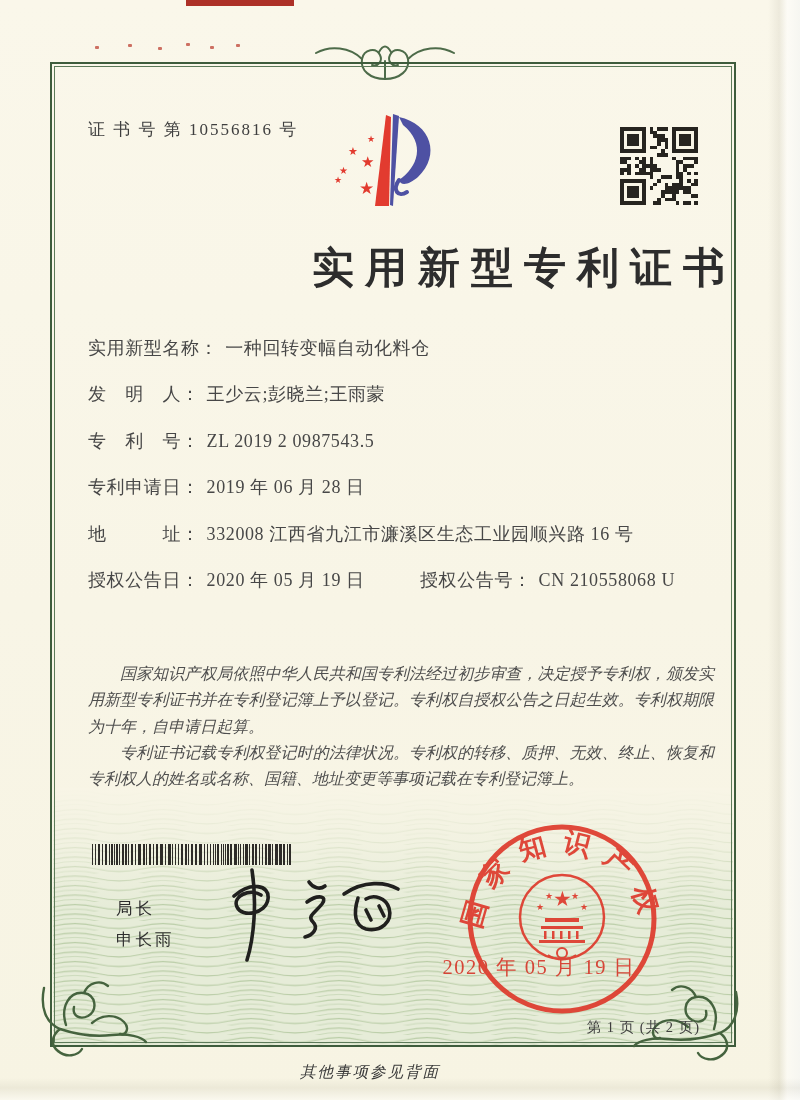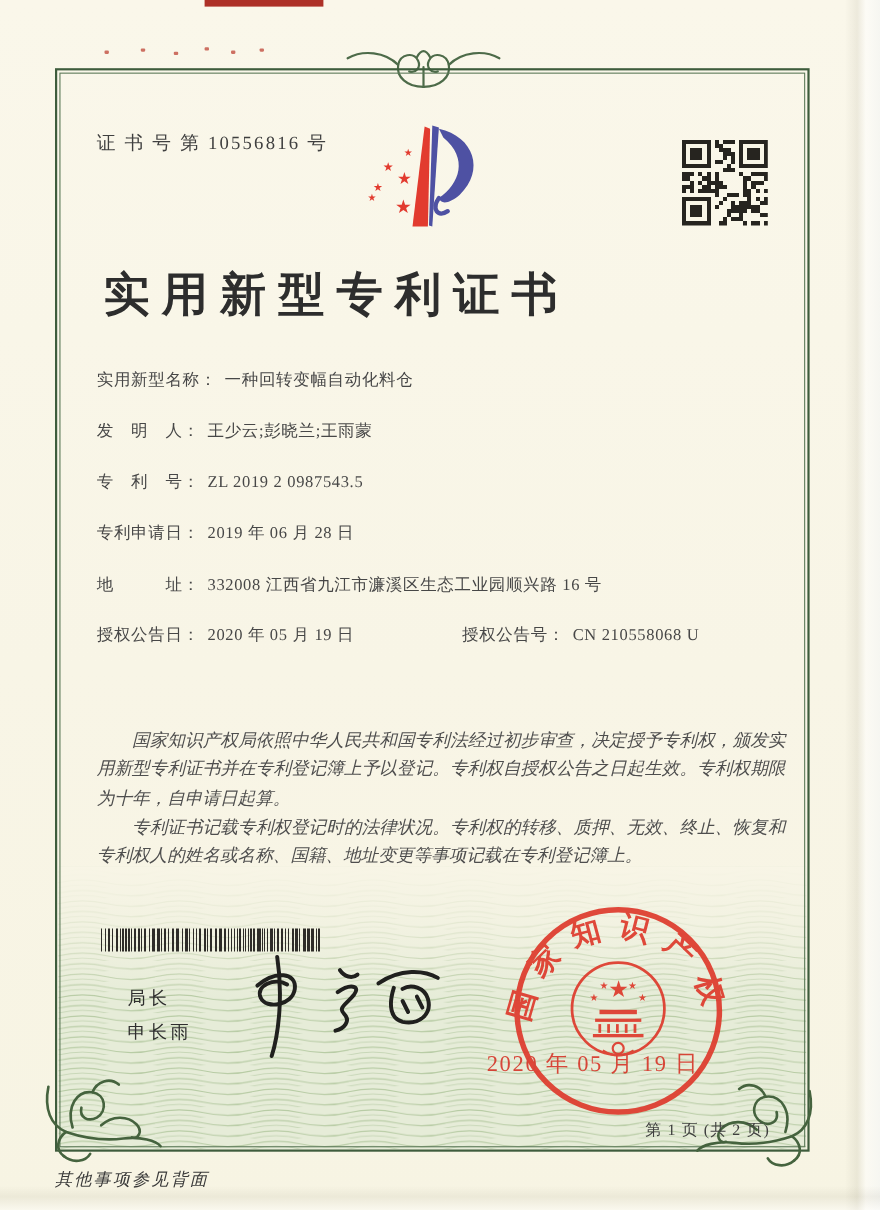--- a/index.html
+++ b/index.html
@@ -19,38 +19,38 @@
   .frame::after{content:"";position:absolute;inset:2px;border:1px solid #5d7a59;}
   
   .green-zone{position:absolute;left:53px;top:788px;width:680px;height:257px;background:#e6ecd8;z-index:1;}
   .green-zone svg{position:absolute;inset:0;}
   .green-fade{position:absolute;left:0;top:0;width:100%;height:120px;
     background:linear-gradient(180deg,#f8f5e6 0%,rgba(248,245,230,0.65) 45%,rgba(248,245,230,0) 100%);}
   
   .cert-no{position:absolute;left:88px;top:118px;font-size:17px;letter-spacing:2px;color:#3f3f3f;z-index:3;}
   .logo{position:absolute;left:333px;top:110px;width:114px;height:104px;z-index:3;}
   .qr{position:absolute;left:620px;top:127px;width:78px;height:78px;z-index:3;}
-  .title{position:absolute;left:50px;top:240px;width:686px;text-align:left;font-size:42px;
-         font-weight:600;letter-spacing:11px;color:#2d2d2d;z-index:3;margin:0;padding-left:44px;}
-  .fields{position:absolute;left:88px;top:336px;z-index:3;font-size:15px;color:#474747;}
+  .title{position:absolute;left:50px;top:240px;width:686px;text-align:right;font-size:42px;
+         font-weight:600;letter-spacing:11px;color:#2d2d2d;z-index:3;margin:0;}
+  .fields{position:absolute;left:88px;top:336px;z-index:3;font-size:18px;color:#474747;}
   .frow{height:46.4px;white-space:nowrap;position:relative;letter-spacing:0.6px;}
   .frow .val{margin-left:7px;}
   .frow .g2{position:absolute;left:332px;top:0;}
   .body-text{position:absolute;left:88px;top:651px;width:626px;z-index:3;font-size:16px;line-height:26.3px;
              color:#4e4e4e;text-align:justify;font-style:italic;margin-top:10px;}
   .body-text p{margin:0;text-indent:2em;}
   .barcode{position:absolute;left:90px;top:844px;width:205px;height:21px;z-index:3;}
   .signer{position:absolute;left:88px;top:893px;z-index:3;font-family:"Liberation Sans",sans-serif;
           font-size:16.5px;color:#2e2e2e;letter-spacing:3px;line-height:31px;margin-left:28px;}
   .signature{position:absolute;left:206px;top:862px;width:205px;height:108px;z-index:3;}
   .seal{position:absolute;left:465px;top:822px;width:195px;height:195px;z-index:4;opacity:.92;}
   .seal svg{overflow:visible;}
   .page-info{position:absolute;left:50px;top:1018px;width:650px;text-align:right;font-size:14.5px;
              color:#3f3f3f;letter-spacing:1px;z-index:3;}
-  .footer-note{position:absolute;left:50px;top:1062px;width:640px;font-size:15.5px;
+  .footer-note{position:absolute;left:50px;top:1062px;width:640px;text-align:center;font-size:15.5px;
                color:#3a3a3a;font-style:italic;letter-spacing:2px;z-index:3;}
   .flourish{position:absolute;z-index:3;}
   .fl-bl{left:36px;top:978px;}
   .fl-br{left:632px;top:982px;transform:scaleX(-1);}
   .top-orn{position:absolute;left:300px;top:37px;z-index:1;}
 </style>
 </head>
 <body>
 
 <div class="page">

